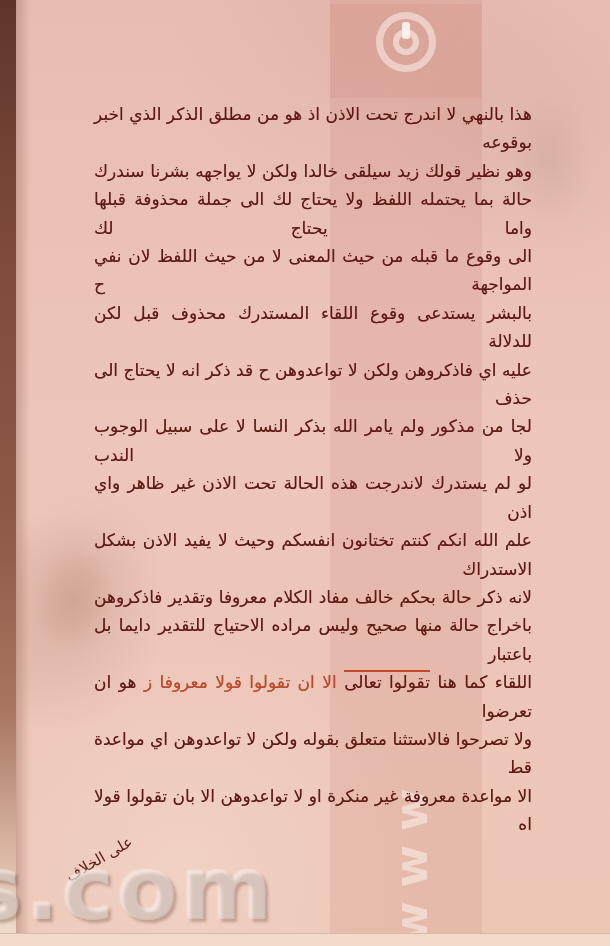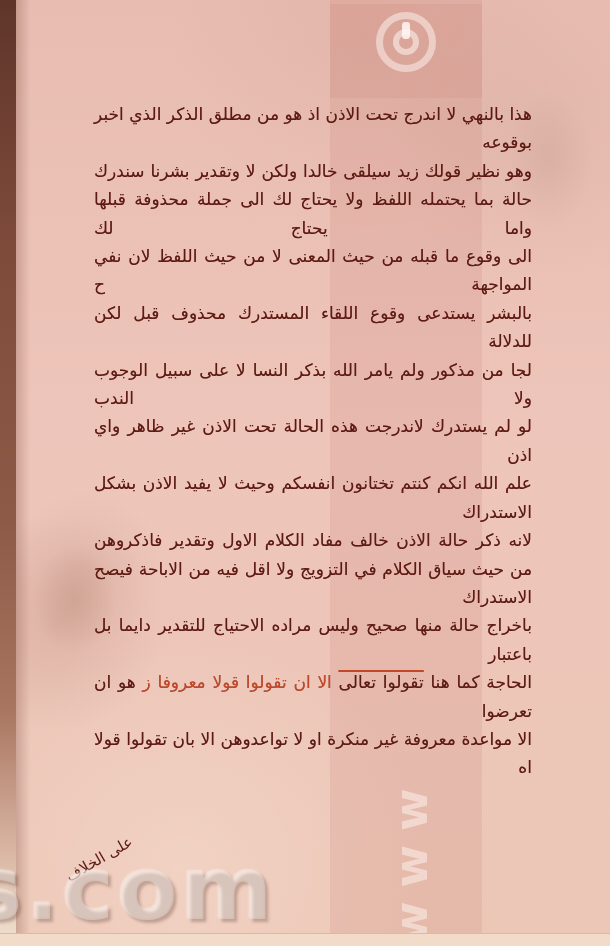--- a/index.html
+++ b/index.html
@@ -121,31 +121,32 @@
     </div>
     <div class="wm-vertical">www</div>
   </div>
 
   <div class="left-edge"></div>
   <div class="left-crease"></div>
   <div class="bottom-edge"></div>
 
   <div class="text-block" id="text-block">
       <div class="line"><span>هذا بالنهي لا اندرج تحت الاذن اذ هو من مطلق الذكر الذي اخبر بوقوعه</span></div>
-      <div class="line"><span>وهو نظير قولك زيد سيلقى خالدا ولكن لا وتقدير بشرنا سندرك</span></div>
+      <div class="line"><span>وهو نظير قولك زيد سيلقى خالدا ولكن لا يواجهه بشرنا سندرك</span></div>
       <div class="line"><span>حالة بما يحتمله اللفظ ولا يحتاج لك الى جملة محذوفة قبلها واما يحتاج لك</span></div>
       <div class="line"><span>الى وقوع ما قبله من حيث المعنى لا من حيث اللفظ لان نفي المواجهة ح</span></div>
       <div class="line"><span>بالبشر يستدعى وقوع اللقاء المستدرك محذوف قبل لكن للدلالة</span></div>
+      <div class="line"><span>عليه اي فاذكروهن ولكن لا تواعدوهن ح قد ذكر انه لا يحتاج الى حذف</span></div>
       <div class="line"><span>لجا من مذكور ولم يامر الله بذكر النسا لا على سبيل الوجوب ولا الندب</span></div>
       <div class="line"><span>لو لم يستدرك لاندرجت هذه الحالة تحت الاذن غير ظاهر واي اذن</span></div>
       <div class="line"><span>علم الله انكم كنتم تختانون انفسكم وحيث لا يفيد الاذن بشكل الاستدراك</span></div>
-      <div class="line"><span>لانه ذكر حالة الاذن خالف مفاد الكلام الاول وتقدير فاذكروهن</span></div>
-      <div class="line"><span>من حيث سياق الكلام في التزويج ولا اقل فيه من الاباحة فيصح الاستدراك</span></div>
+      <div class="line"><span>لانه ذكر حالة بحكم خالف مفاد الكلام معروفا وتقدير فاذكروهن</span></div>
       <div class="line"><span>باخراج حالة منها صحيح وليس مراده الاحتياج للتقدير دايما بل باعتبار</span></div>
-      <div class="line"><span>الحاجة كما هنا </span><span class="ov">تقولوا تعالى</span><span> </span><span style="color: rgb(193, 73, 42);">الا ان تقولوا قولا معروفا ز</span><span> هو ان تعرضوا</span></div>
+      <div class="line"><span>اللقاء كما هنا </span><span class="ov">تقولوا تعالى</span><span> </span><span style="color: rgb(193, 73, 42);">الا ان تقولوا قولا معروفا ز</span><span> هو ان تعرضوا</span></div>
+      <div class="line"><span>ولا تصرحوا فالاستثنا متعلق بقوله ولكن لا تواعدوهن اي مواعدة قط</span></div>
       <div class="line"><span>الا مواعدة معروفة غير منكرة او لا تواعدوهن الا بان تقولوا قولا اه</span></div>
     </div>
 
   <div class="catchword">على الخلاف</div>
 
   <div class="corner-wm">s.com</div>
 
 </div>
 
 </body></html>

